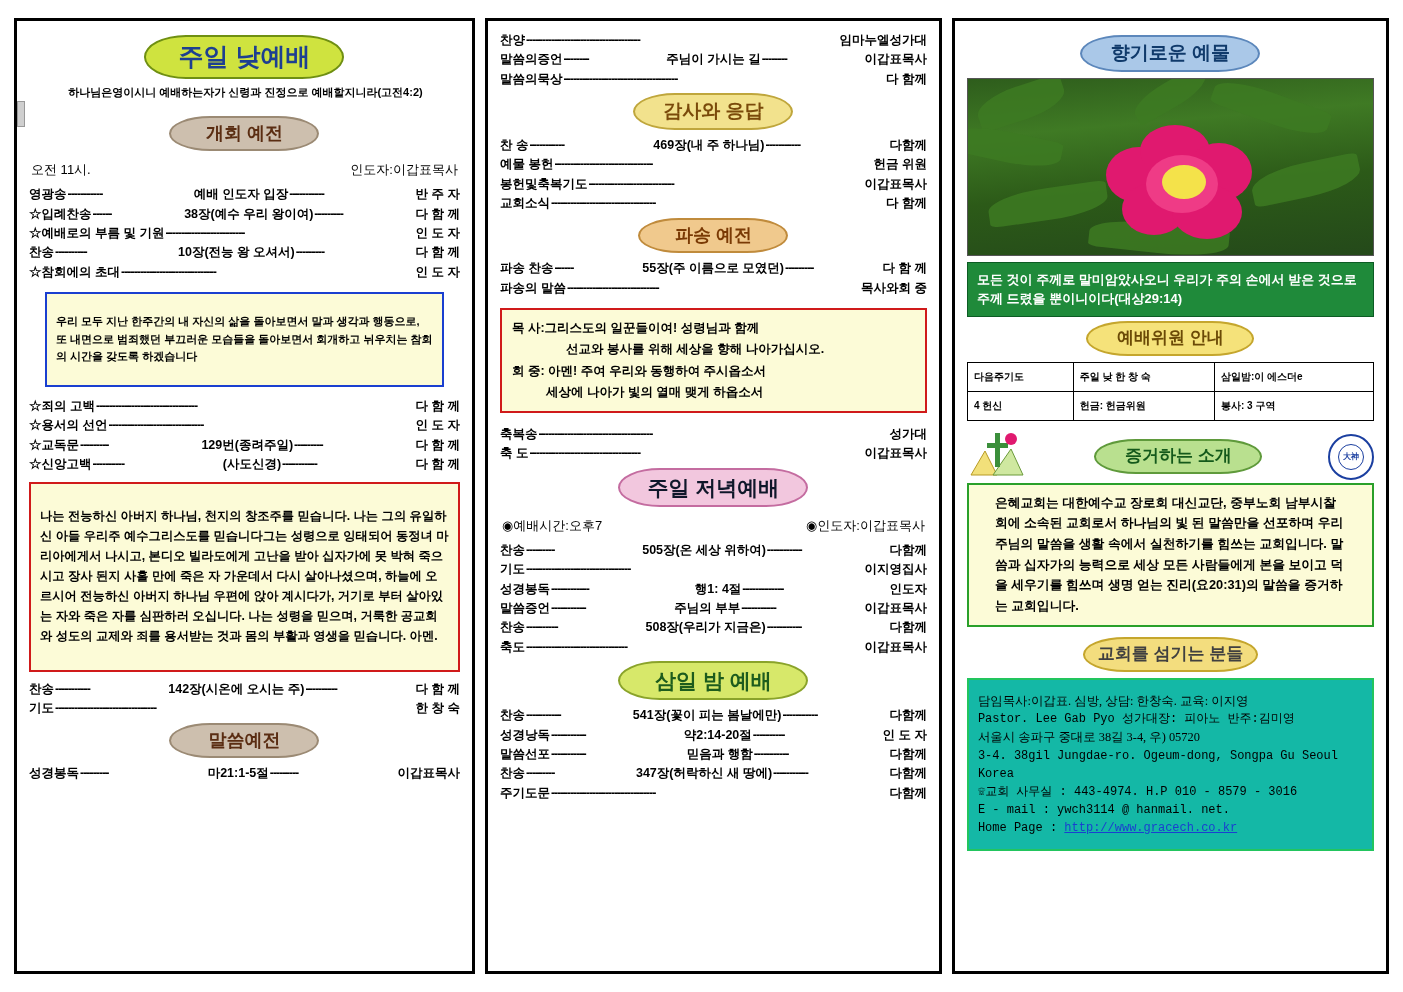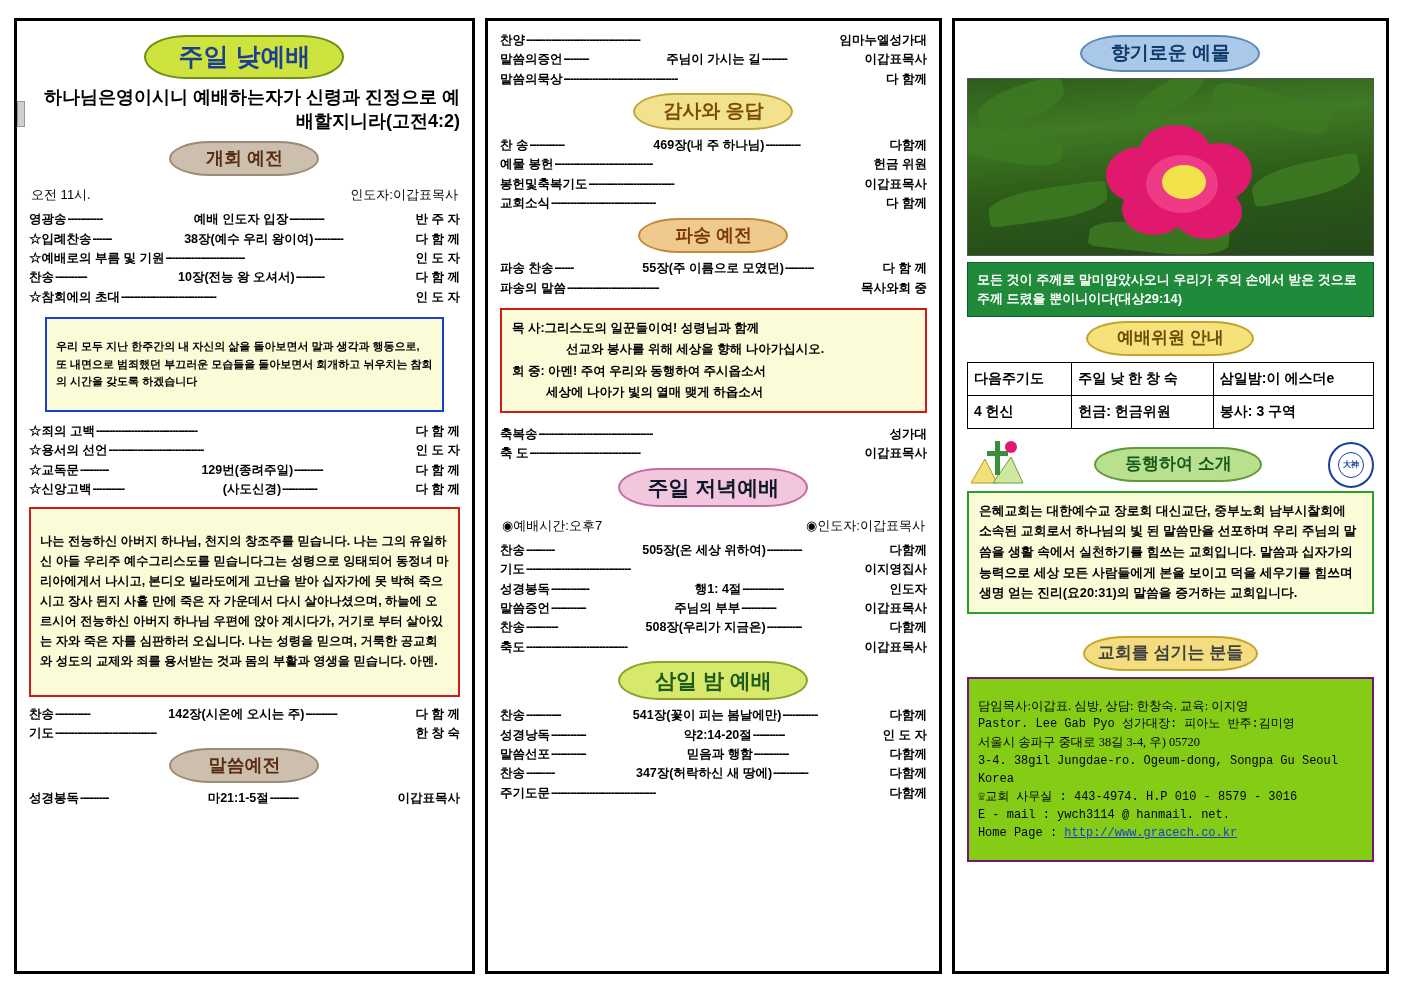--- a/index.html
+++ b/index.html
@@ -70,22 +70,22 @@
   .pill-green2 {
     width:168px; font-size:17px; color:#14591b;
     background:#b9e08f; border:2px solid #5f9a3b;
   }
   .pill-yellow3 {
     width:175px; font-size:17px; color:#404040;
     background:#f3dd7e; border:2px solid #c5a62d;
   }
 
   .subtitle {
-    font-size:18px; font-weight:bold; text-align:right;
-    margin:2px 0 8px 2px;
+    font-size:11px; font-weight:bold; text-align:center;
+    margin:2px 0 16px 2px;
   }
 
   
   .line {
     display:flex; align-items:baseline;
     font-size:12.5px; line-height:1.55;
     white-space:nowrap;
   }
   .line .l { font-weight:bold; }
   .line .dots {
@@ -146,36 +146,36 @@
   .center-f { position:absolute; left:56px; top:40px; width:44px; height:34px; background:#f4e24a; border-radius:50%; }
 
   .verse-green {
     background:#1f8a3a; color:#fff; font-weight:bold;
     font-size:13px; line-height:1.5;
     padding:7px 9px; margin-top:6px;
     border:1px solid #0c5c24;
   }
   table.duty {
     width:100%; border-collapse:collapse; margin:6px 13px 10px 0;
-    font-size:14px;
+    font-size:10px;
   }
   table.duty td { border:1px solid #000; padding:7px 6px; font-weight:bold; }
   .introbox {
     border:2px solid #2aa02a;
     background:#fcfbd7;
-    padding:8px 10px;
+    padding:8px 26px;
     font-size:12.8px;
     line-height:1.62;
     font-weight:bold;
-    margin-bottom:22px;
+    margin-bottom:10px;
   }
   .contact {
-    border:2px solid #701a75;
-    background:#84cc16;
-    padding:18px 9px;
+    border:2px solid #22c55e;
+    background:#14b8a6;
+    padding:12px 9px;
     font-size:12.4px;
     line-height:1.5;
     font-family:"Liberation Serif", serif;
   }
   .contact .mono { font-family:"Liberation Mono", monospace; font-size:12px; }
   .contact a { color:#1a3fd0;margin-top:48px; }
   .emblems { display:flex; align-items:center; justify-content:space-between; margin-top:4px; }
   .cross-icon { width:62px; height:52px; position:relative; }
   .seal { width:46px; height:46px; border-radius:50%; border:2px solid #1b3fa0; position:relative; background:#fff; }
   .seal:before { content:""; position:absolute; left:8px; top:8px; right:8px; bottom:8px; border:1px solid #1b3fa0; border-radius:50%; }
@@ -515,21 +515,21 @@
     <div class="emblems">
       <div class="cross-icon">
         <svg width="62" height="52" viewBox="0 0 62 52">
           <polygon points="4,44 30,44 18,20" fill="#f2e07a" stroke="#b79a24"></polygon>
           <polygon points="26,44 56,44 44,18" fill="#cfe8a0" stroke="#6a9a3a"></polygon>
           <rect x="28" y="2" width="5" height="34" fill="#3b8f3b"></rect>
           <rect x="20" y="12" width="21" height="5" fill="#3b8f3b"></rect>
           <circle cx="44" cy="8" r="6" fill="#e0196f"></circle>
         </svg>
       </div>
-      <div class="pill pill-green2" style="margin:0;">동행하여 소개</div>
+      <div class="pill pill-green2" style="margin:0;">증거하는 소개</div>
       <div class="seal">
         <div class="seal-text">大神</div>
       </div>
     </div>
 
     <div class="introbox">은혜교회는 대한예수교 장로회 대신교단, 중부노회 남부시찰회에 소속된 교회로서 하나님의 빛 된 말씀만을 선포하며 우리 주님의 말씀을 생활 속에서 실천하기를 힘쓰는 교회입니다. 말씀과 십자가의 능력으로 세상 모든 사람들에게 본을 보이고 덕을 세우기를 힘쓰며 생명 얻는 진리(요20:31)의 말씀을 증거하는 교회입니다.</div>
 
     <div class="pill pill-yellow3">교회를 섬기는 분들</div>
 
     <div class="contact">

